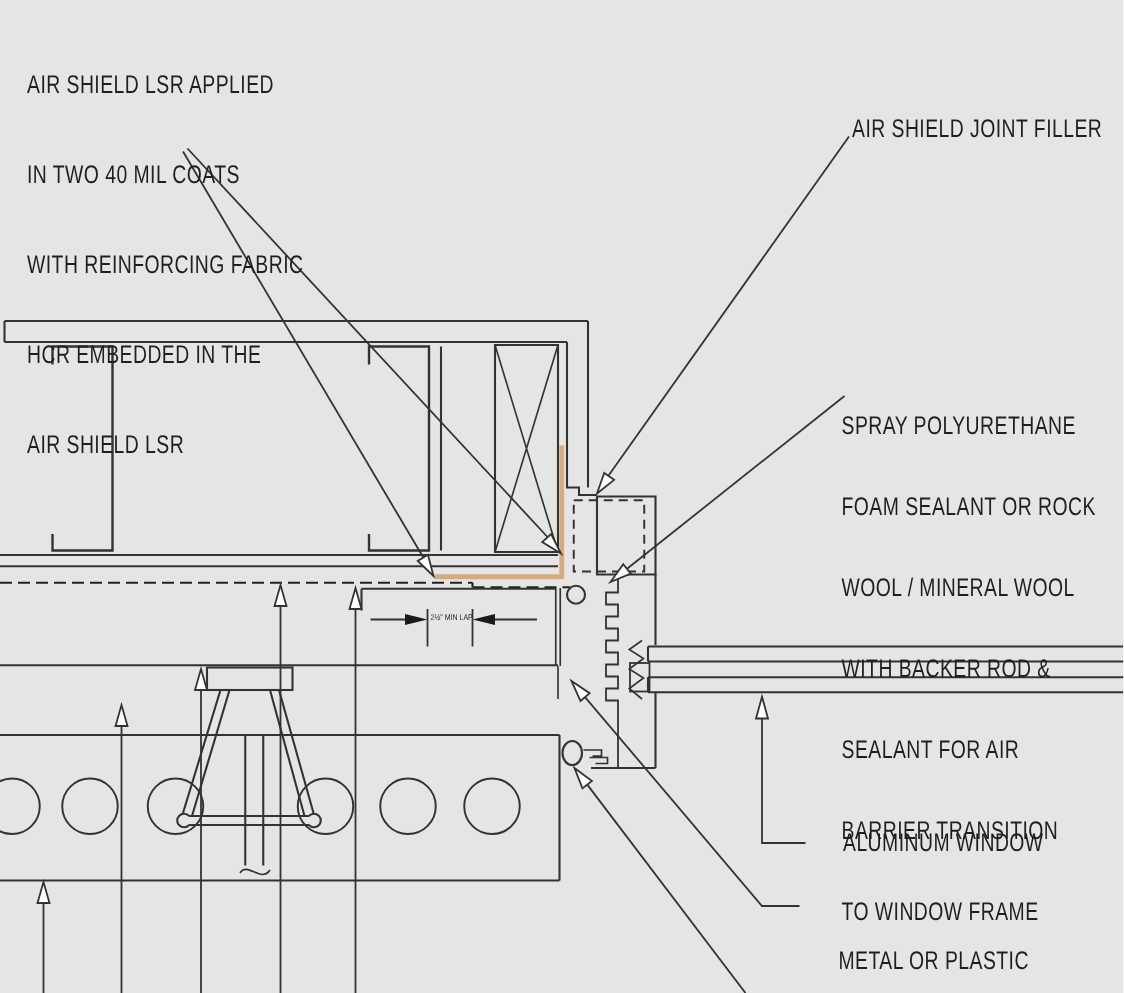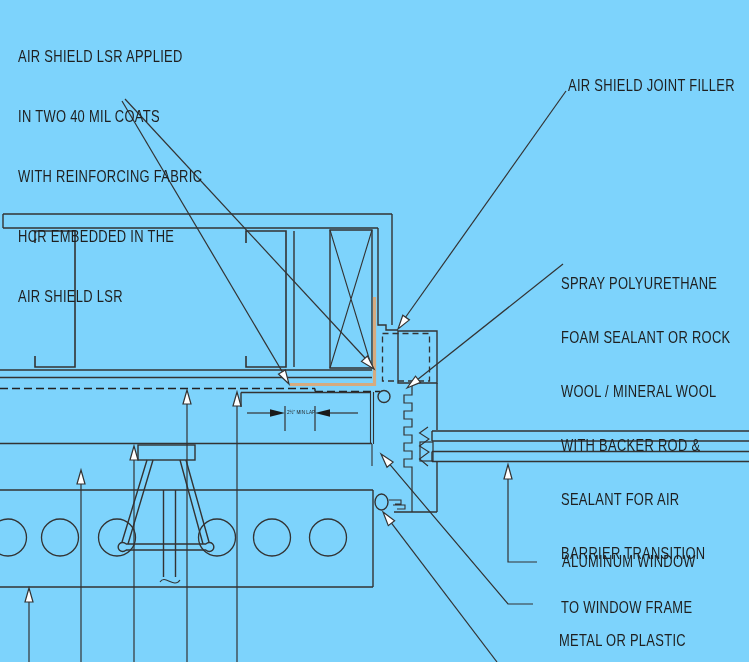--- a/index.html
+++ b/index.html
@@ -15,21 +15,21 @@
   .lbl.tight{line-height:18px;}
   .lbl.mid{line-height:20px;}
   #dim-text{
     position:absolute;color:#1f1f1f;font-size:5.5px;line-height:6px;
     letter-spacing:0;white-space:pre;transform:scaleX(.85);transform-origin:left top;
   }
 </style>
 </head>
 <body>
 
-<div id="canvas" style="background: #7dd3fc;">
+<div id="canvas" style="background: #e5e5e5;">
 
   <svg id="drawing" width="749" height="662" viewBox="0 0 749 662" fill="none">
 
     <g stroke="var(--line)" stroke-width="1.4">
       <path d="M3,214 H392"></path>
       <path d="M3,228 H378"></path>
       <path d="M3,214 V228"></path>
       <path d="M0,370 H372"></path>
       <path d="M0,377.5 H372"></path>
 

